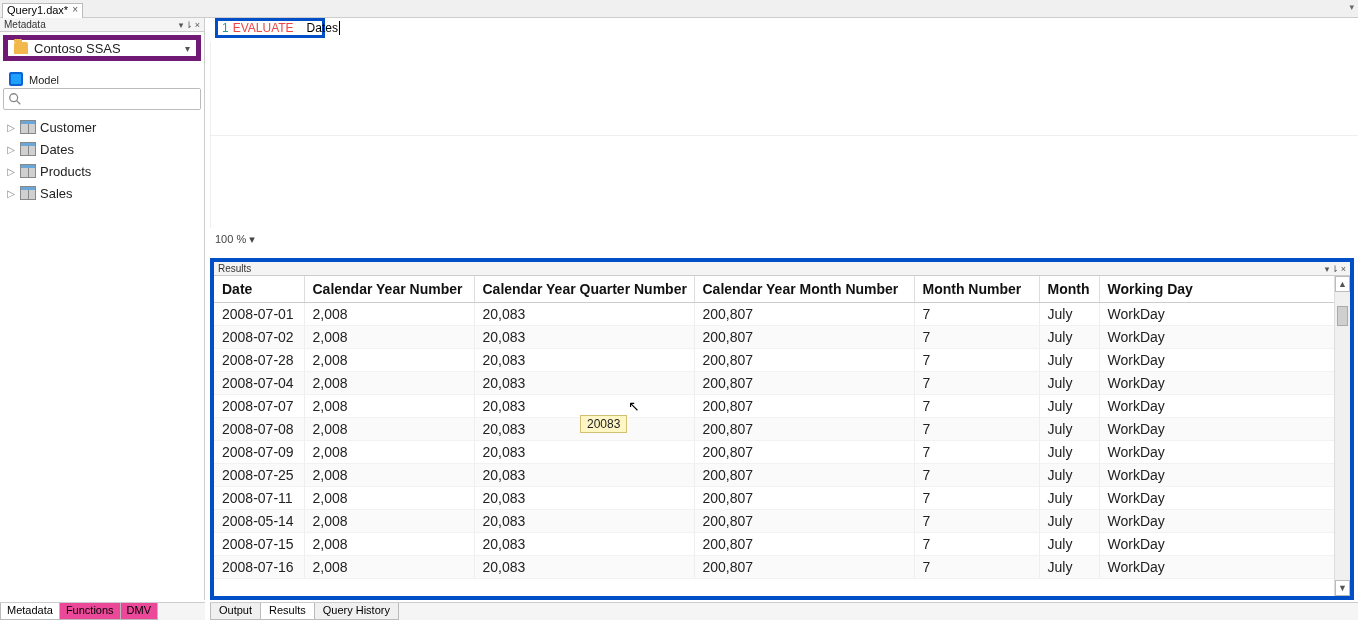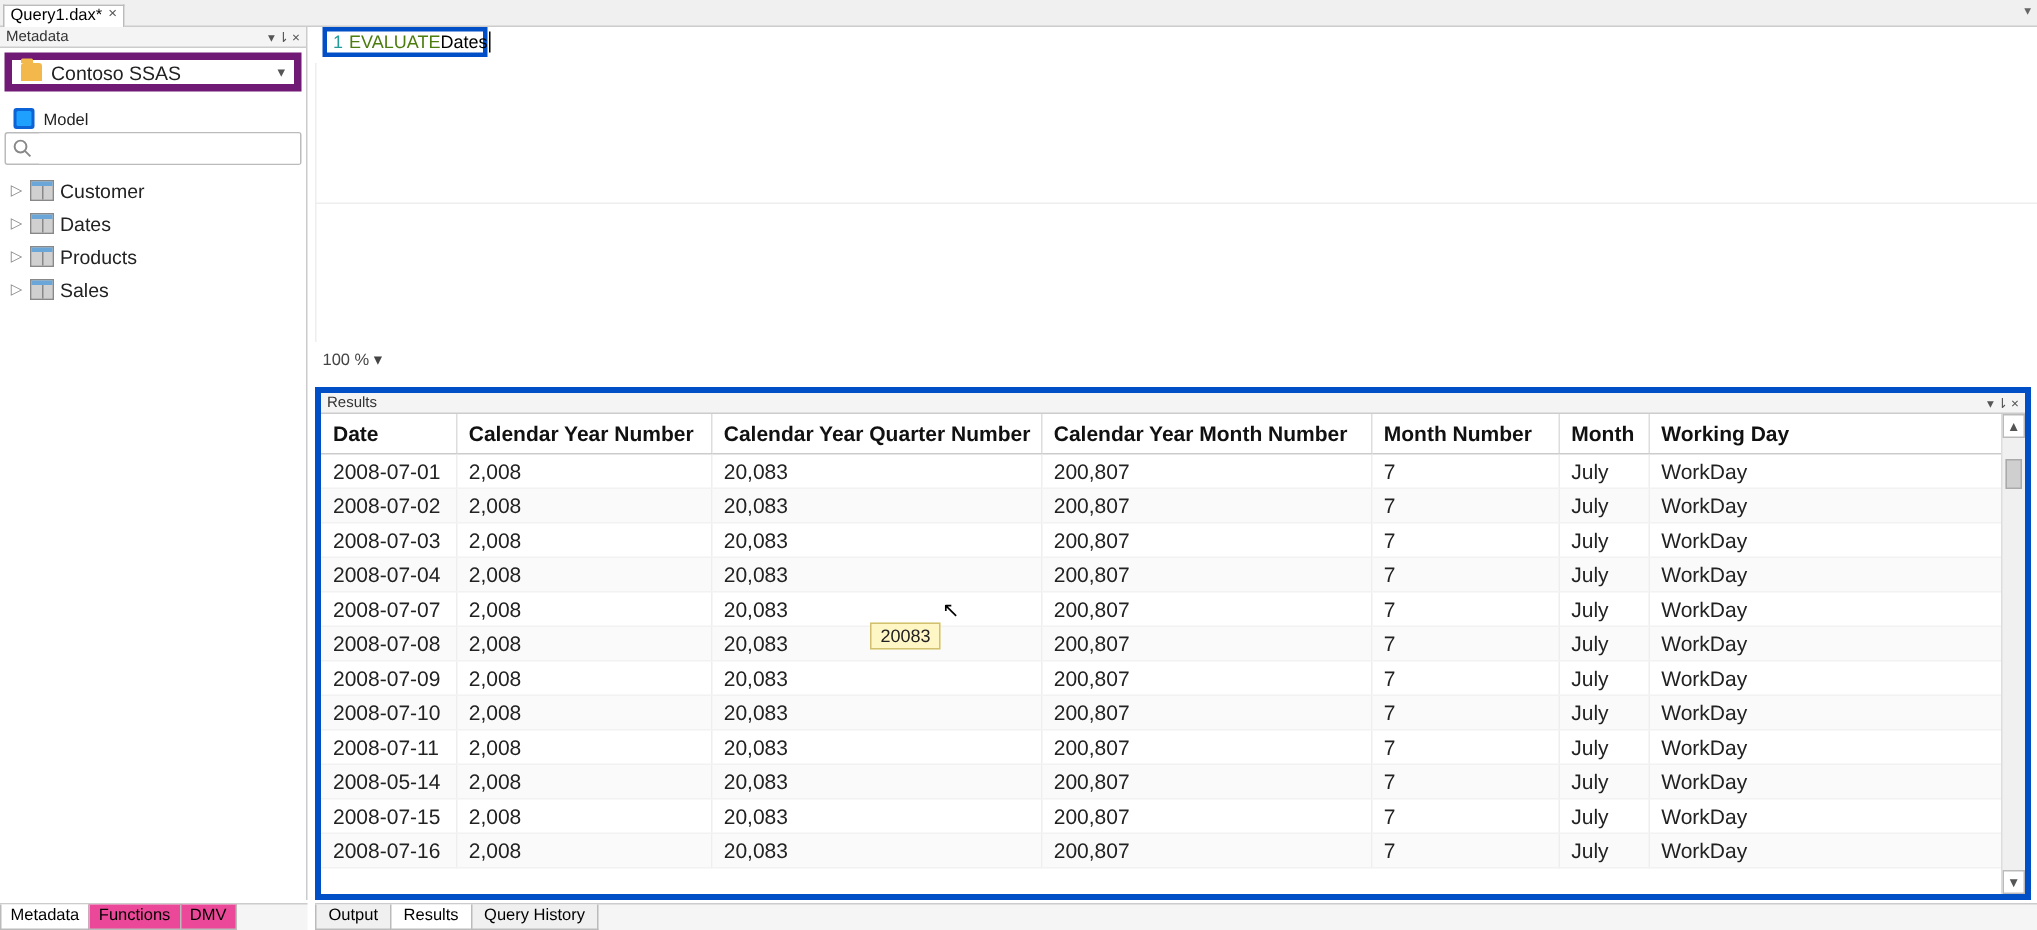--- a/index.html
+++ b/index.html
@@ -72,21 +72,21 @@
   
   .editor-area {
     position:absolute; left:210px; top:18px; right:0; height:230px; background:#fff;
   }
   .code-box {
     position:absolute; left:5px; top:0; width:110px; height:20px; border:3px solid #004fc6;
     display:flex; align-items:center; font-family: Consolas, monospace; font-size:12px;
     padding:0 4px; background:#fff;
   }
   .code-ln { color:#259a9a; margin-right:4px; }
-  .code-kw { color:#4d7c0f; margin-right:0;text-align:right; }
+  .code-kw { color:#ef4444; margin-right:13px;text-align:right; }
   .code-id { color:#000; }
   .cursor-blink { border-right: 1px solid #000; height: 14px; margin-left:1px;}
   .editor-cross { position:absolute; left:0; top:24px; right:0; bottom:20px;}
   .editor-cross .h{position:absolute;left:0;right:0;top:50%;height:1px;background:#eee;}
   .editor-cross .v{position:absolute;top:0;bottom:0;left:0;width:1px;background:#eee;}
   .zoom-label {
     position:absolute; left:5px; bottom:2px; font-size:11px; color:#444;
   }
 
   
@@ -289,21 +289,21 @@
             <td>2008-07-02</td>
             <td class="num">2,008</td>
             <td class="num">20,083</td>
             <td class="num">200,807</td>
             <td class="num">7</td>
             <td>July</td>
             <td>WorkDay</td>
             <td></td>
           </tr>
           <tr>
-            <td>2008-07-03</td>
+            <td>2008-07-28</td>
             <td class="num">2,008</td>
             <td class="num">20,083</td>
             <td class="num">200,807</td>
             <td class="num">7</td>
             <td>July</td>
             <td>WorkDay</td>
             <td></td>
           </tr>
           <tr class="odd">
             <td>2008-07-04</td>
@@ -339,21 +339,21 @@
             <td>2008-07-09</td>
             <td class="num">2,008</td>
             <td class="num">20,083</td>
             <td class="num">200,807</td>
             <td class="num">7</td>
             <td>July</td>
             <td>WorkDay</td>
             <td></td>
           </tr>
           <tr class="odd">
-            <td>2008-07-10</td>
+            <td>2008-07-25</td>
             <td class="num">2,008</td>
             <td class="num">20,083</td>
             <td class="num">200,807</td>
             <td class="num">7</td>
             <td>July</td>
             <td>WorkDay</td>
             <td></td>
           </tr>
           <tr>
             <td>2008-07-11</td>

